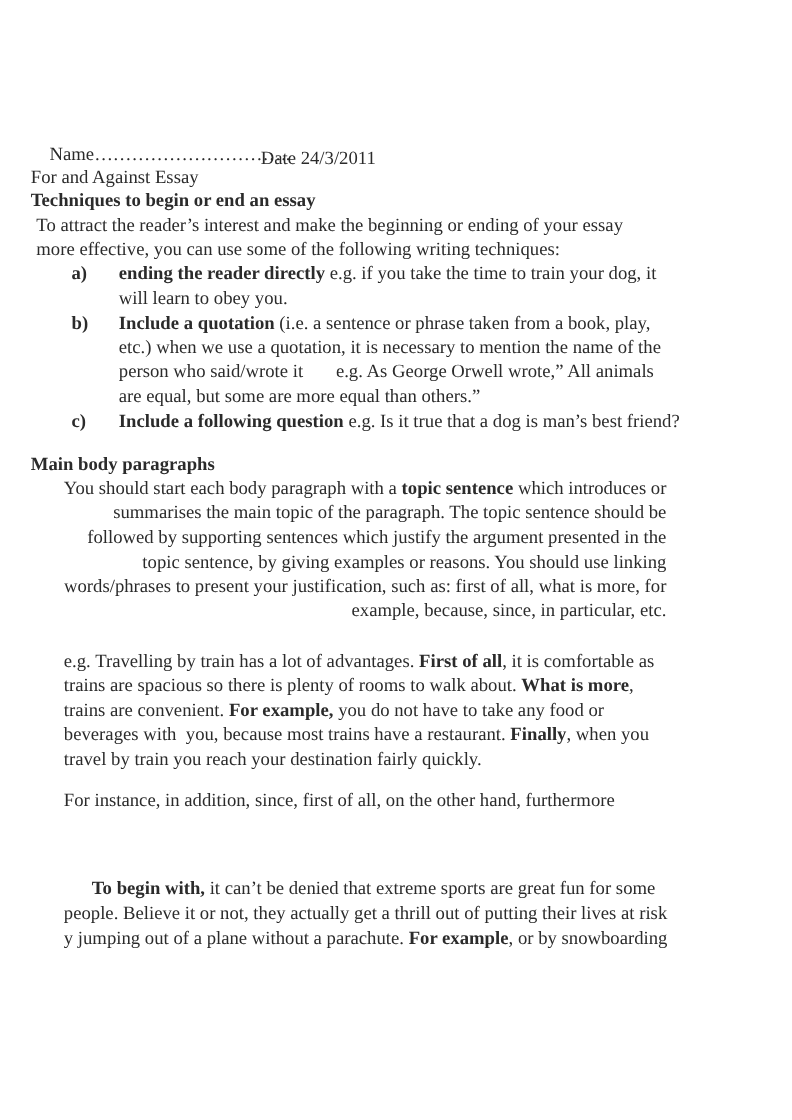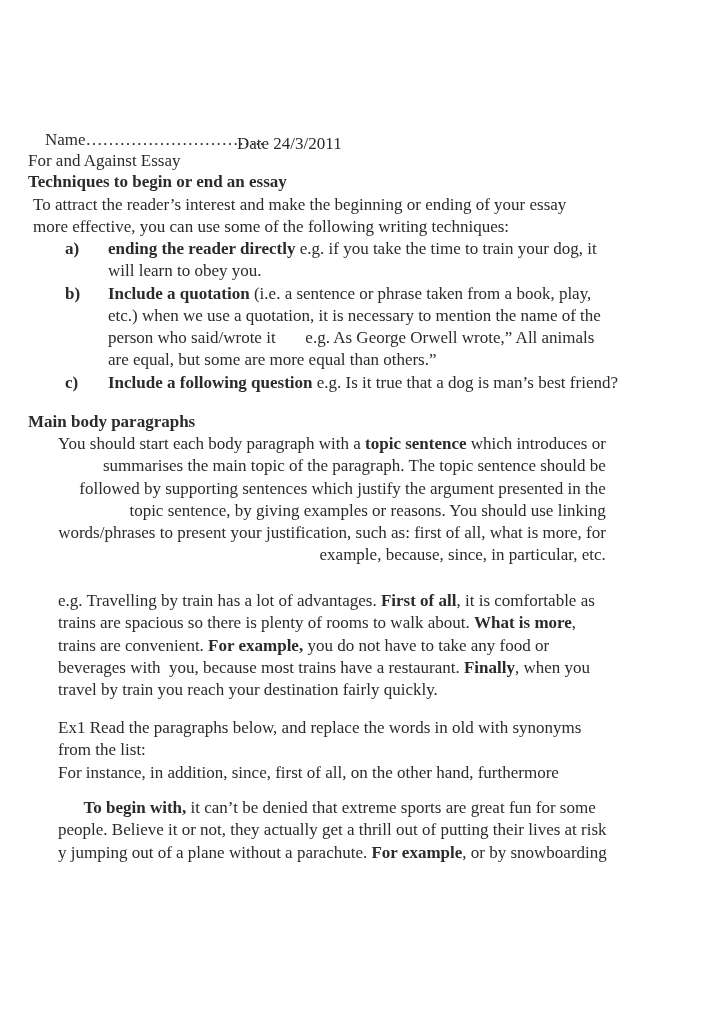--- a/index.html
+++ b/index.html
@@ -95,22 +95,20 @@
 words/phrases to present your justification, such as: first of all, what is more, for
 example, because, since, in particular, etc.</span></div>
 
   <div class="abs pre train-para"><span>e.g. Travelling by train has a lot of advantages. </span><span class="b">First of all</span><span>, it is comfortable as
 trains are spacious so there is plenty of rooms to walk about. </span><span class="b">What is more</span><span>,
 trains are convenient. </span><span class="b">For example,</span><span> you do not have to take any food or
 beverages with  you, because most trains have a restaurant. </span><span class="b">Finally</span><span>, when you
 travel by train you reach your destination fairly quickly.</span></div>
 
   <div class="abs exercise">
-    <div class="pre">Ex1 Read the paragraphs below, and replace the words in old with synonyms
-from the list:</div>
     <div class="pre">For instance, in addition, since, first of all, on the other hand, furthermore</div>
   </div>
 
   <div class="abs pre student-para"><span>      </span><span class="b">To begin with,</span><span> it can’t be denied that extreme sports are great fun for some
 people. Believe it or not, they actually get a thrill out of putting their lives at risk
 y jumping out of a plane without a parachute. </span><span class="b">For example</span><span>, or by snowboarding</span></div>
 
   <div class="abs watermark">iSLCollective.com</div>
 
 </div>

